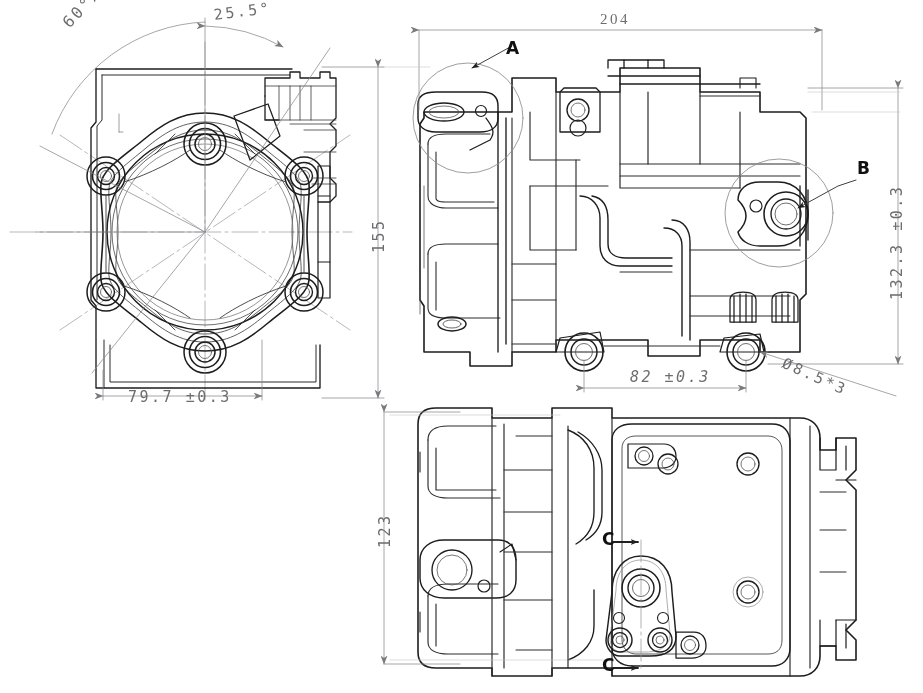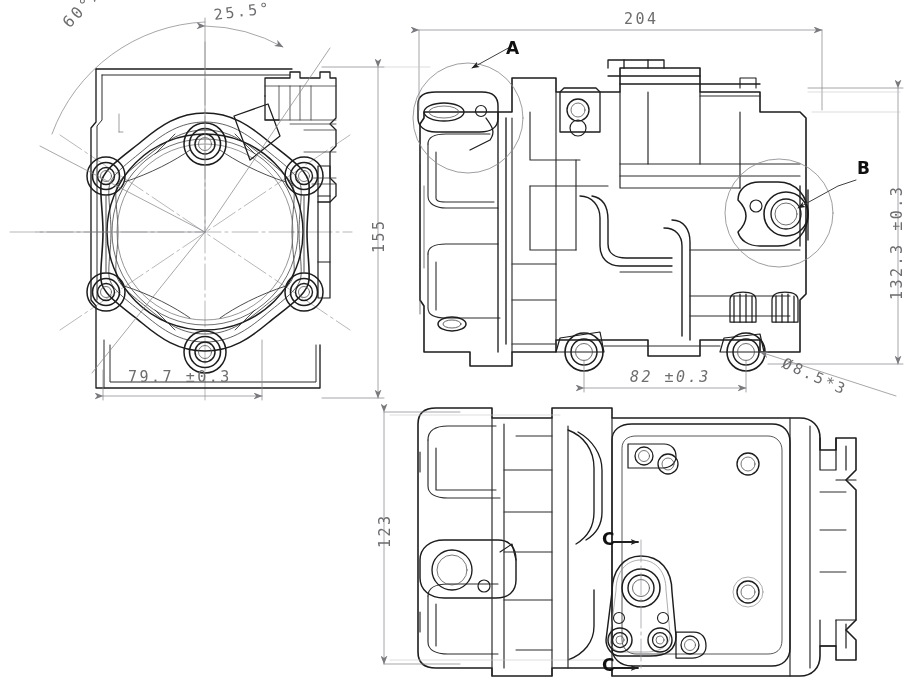--- a/index.html
+++ b/index.html
@@ -535,23 +535,23 @@
 
     </g>
   </svg>
 
   <div class="dimtext" style="left:60px; top:20px; transform:rotate(-47deg); transform-origin:left top; font-size:16px;">60°X6</div>
 
   <div class="dimtext" style="left:213px; top:8px; transform:rotate(-7deg); transform-origin:left top;">25.5°</div>
 
   <div class="dimtext vert" style="left:372px; top:253px; transform:rotate(-90deg);">155</div>
 
-  <div class="dimtext" style="left:128px; top:370px;">79.7 ±0.3</div>
-
-  <div class="dimtext" style="left:624px; top:12px;">204</div>
+  <div class="dimtext" style="left:128px; top:390px;">79.7 ±0.3</div>
+
+  <div class="dimtext" style="left:600px; top:12px;font-family:Liberation Serif, serif;">204</div>
 
   <div class="dimtext vert" style="left:890px; top:300px; transform:rotate(-90deg);">132.3 ±0.3</div>
 
   <div class="dimtext" style="left:630px; top:370px;font-style:italic;">82 ±0.3</div>
 
   <div class="dimtext" style="left:786px; top:356px; transform:rotate(24deg); transform-origin:left top;">Ø8.5*3</div>
 
   <div class="dimtext vert" style="left:378px; top:548px; transform:rotate(-90deg);">123</div>
 
   <div class="balloon" style="left:506px; top:40px;">A</div>

